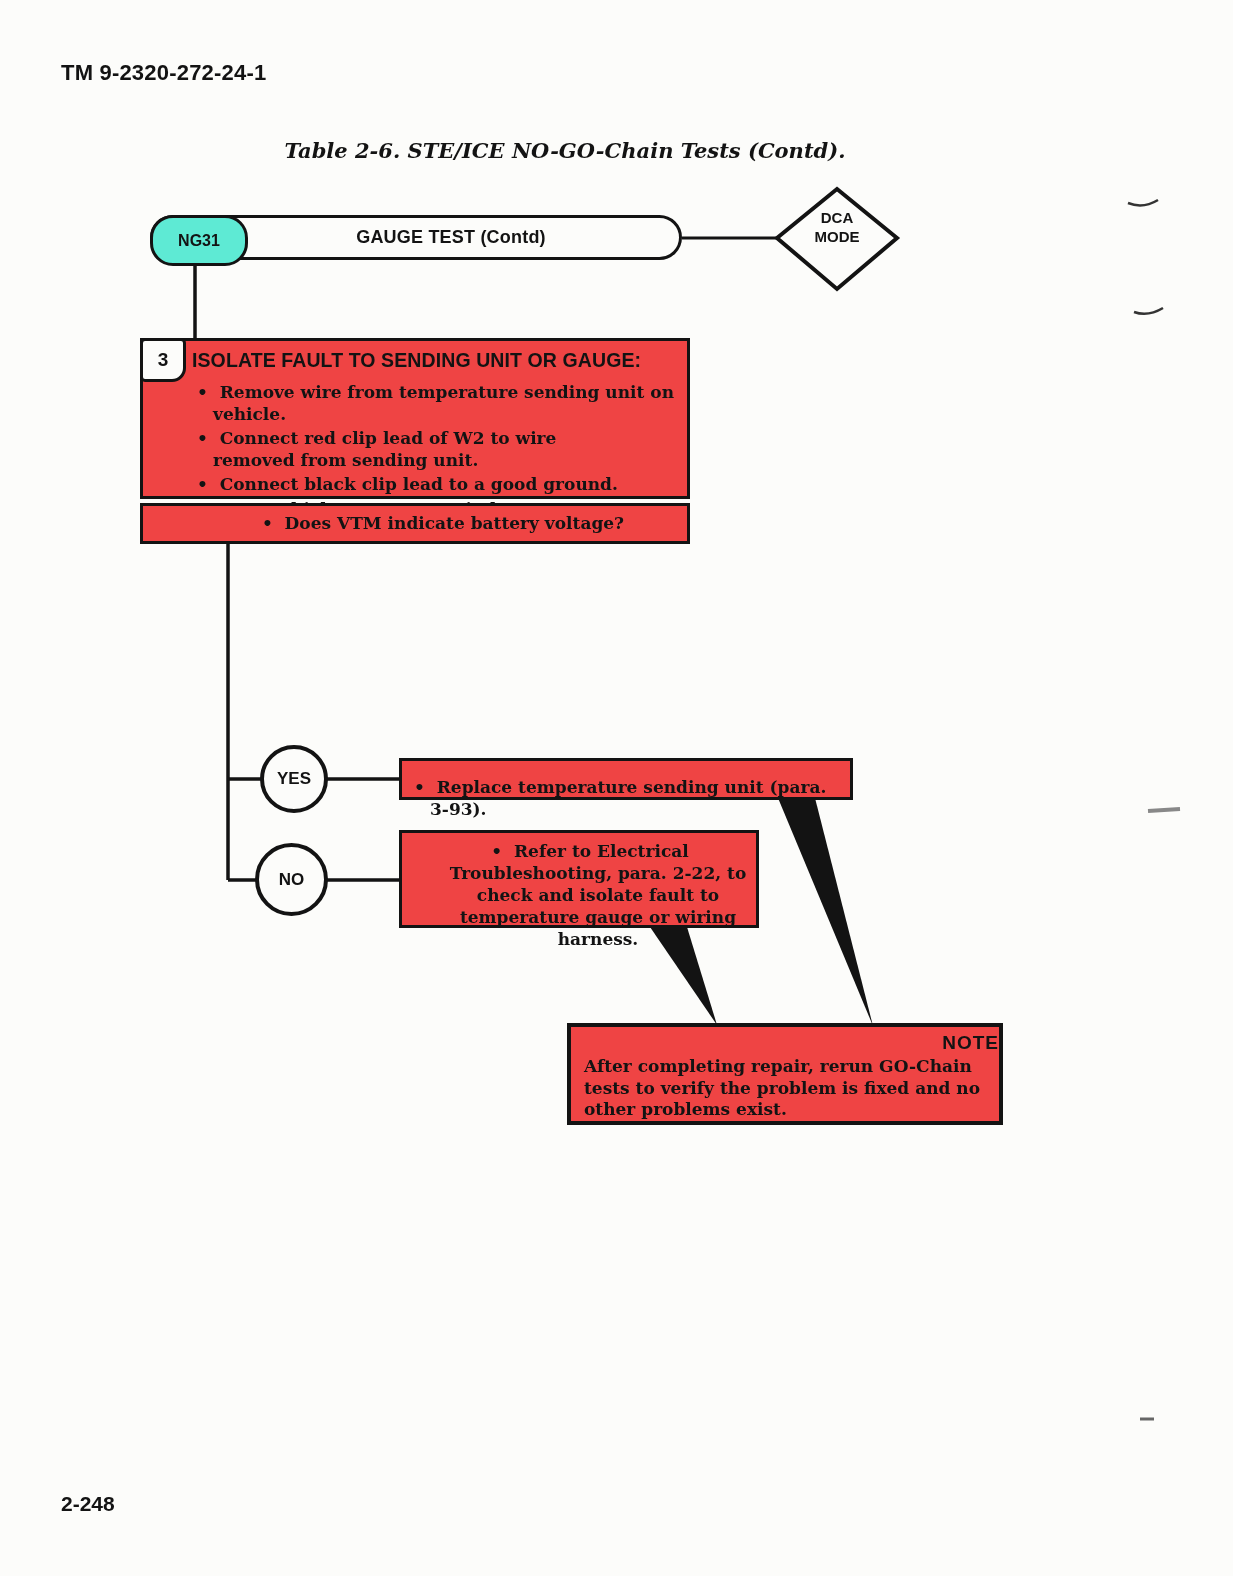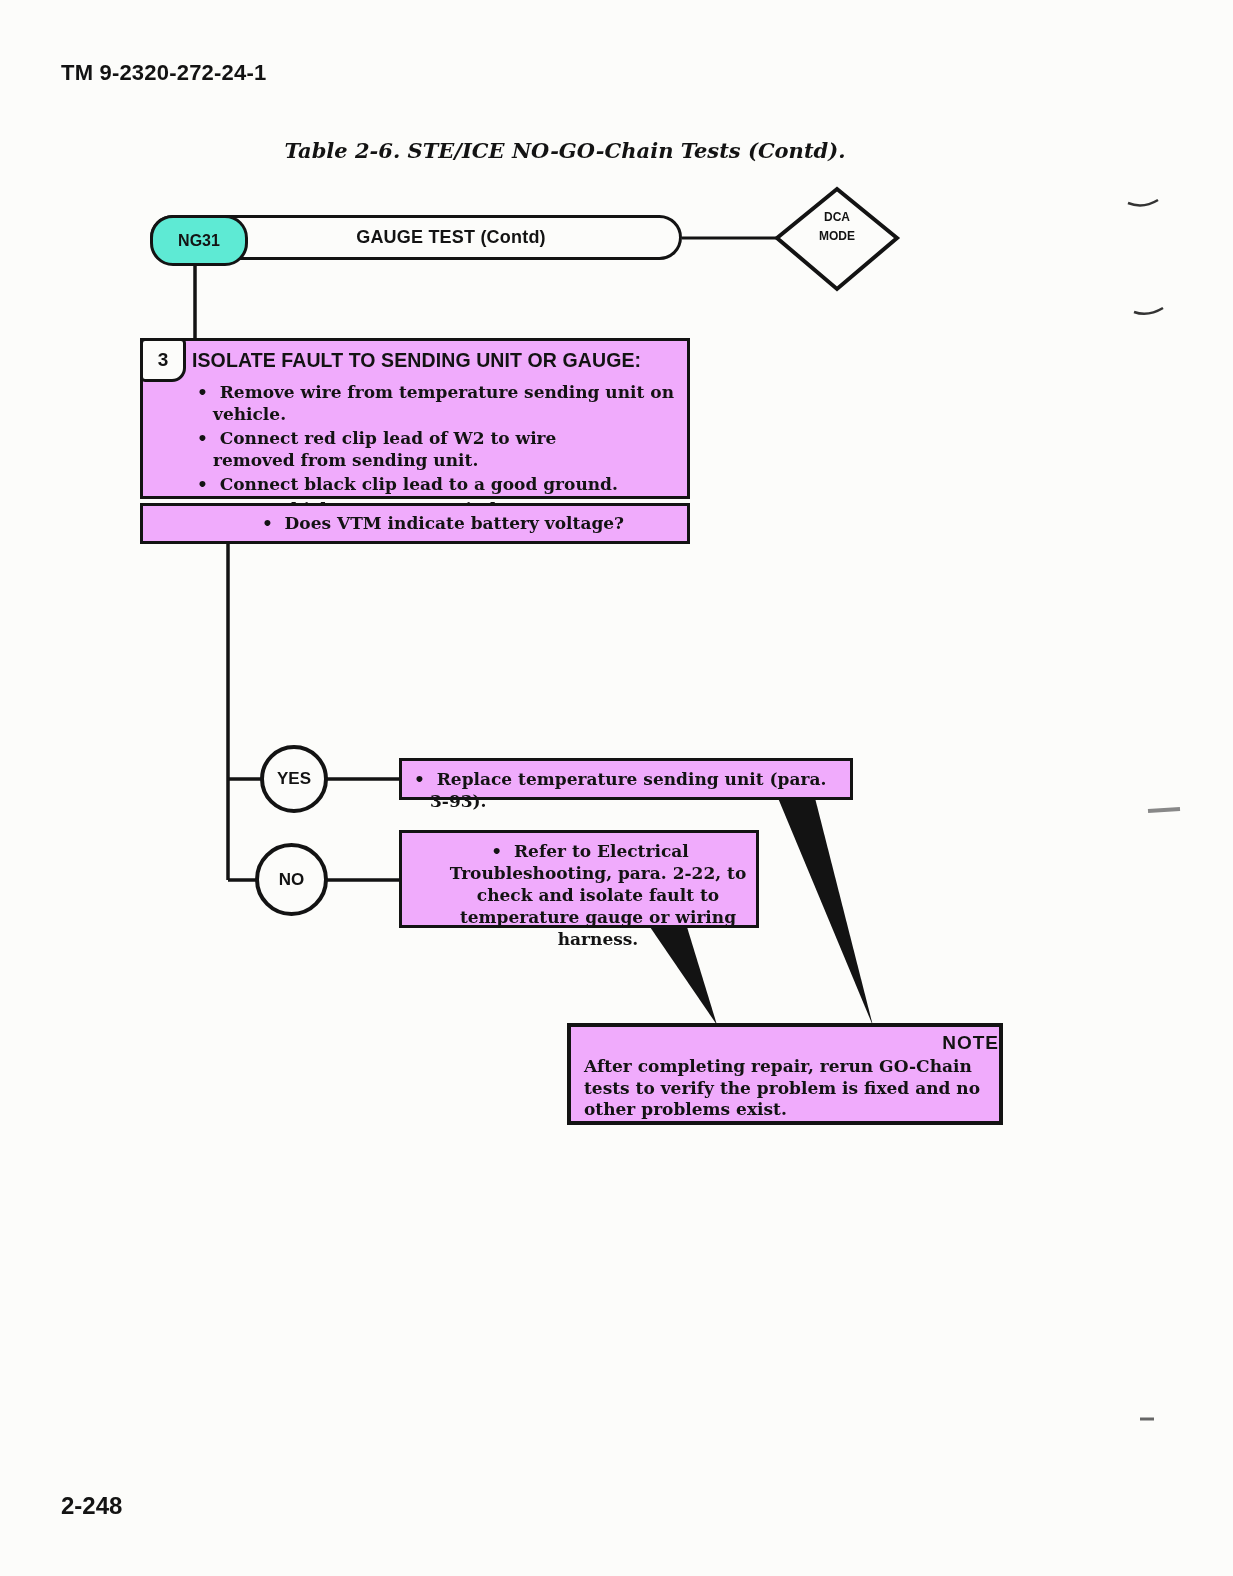--- a/index.html
+++ b/index.html
@@ -21,21 +21,21 @@
     font-weight:bold; font-size:22px; letter-spacing:0.2px;
   }
   .table-title {
     left:0; top:138px; width:1130px;
     text-align:center;
     font-style:italic; font-weight:bold; font-size:21px;
   }
   .page-number {
     left:61px; top:1492px;
     font-family:"Liberation Sans", sans-serif;
-    font-weight:bold; font-size:24px;
+    font-weight:bold; font-size:21px;
   }
 
   
   svg.wires { position:absolute; left:0; top:0; }
 
   
   .pill {
     left:150px; top:215px; width:532px; height:45px;
     border:3px solid #131313; border-radius:23px;
     background:#fcfcfa;
@@ -54,27 +54,27 @@
     flex:1; text-align:center; padding-left:70px;
     font-family:"Liberation Sans", sans-serif;
     font-weight:bold; font-size:18px; letter-spacing:0.2px;
   }
 
   
   .diamond-label {
     left:787px; top:208px; width:100px;
     text-align:center;
     font-family:"Liberation Sans", sans-serif;
-    font-weight:bold; font-size:12px; line-height:19px;
+    font-weight:bold; font-size:15px; line-height:19px;
   }
 
   
   .fc-box {
     border:3px solid #131313;
-    background:#f0abfc;
+    background:#ef4444;
   }
   .step-box   { left:140px; top:338px; width:550px; height:161px; }
   .quest-box  { left:140px; top:503px; width:550px; height:41px;text-align:center; }
   .step-badge {
     left:140px; top:338px; width:46px; height:44px;
     border:3px solid #131313; border-radius:5px 5px 14px 5px;
     background:#fcfcfa; z-index:3;
     display:flex; align-items:center; justify-content:center;
     font-family:"Liberation Sans", sans-serif;
     font-weight:bold; font-size:19px;
@@ -101,21 +101,21 @@
     background:#fcfcfa;
     display:flex; align-items:center; justify-content:center;
     font-family:"Liberation Sans", sans-serif;
     font-weight:bold; font-size:17px;
     z-index:2;
   }
   .yes-circle { left:260px; top:745px; width:68px; height:68px; }
   .no-circle  { left:255px; top:843px; width:73px; height:73px; }
 
   .yes-box { left:399px; top:758px; width:454px; height:42px; z-index:2; }
-  .yes-box .bullet-line { padding-left:28px; margin-top:8px; }
+  .yes-box .bullet-line { padding-left:28px; margin-top:16px; }
 
   .no-box  { left:399px; top:830px; width:360px; height:98px; z-index:2; }
   .no-box .bullet-line { padding-left:38px; margin-top:7px; line-height:22px;text-align:center; }
 
   
   .note-box { left:567px; top:1023px; width:436px; height:102px; border-width:4px; z-index:2; }
   .note-title {
     text-align:right; margin-top:5px;
     font-family:"Liberation Sans", sans-serif;
     font-weight:bold; font-size:19px; letter-spacing:1px;

